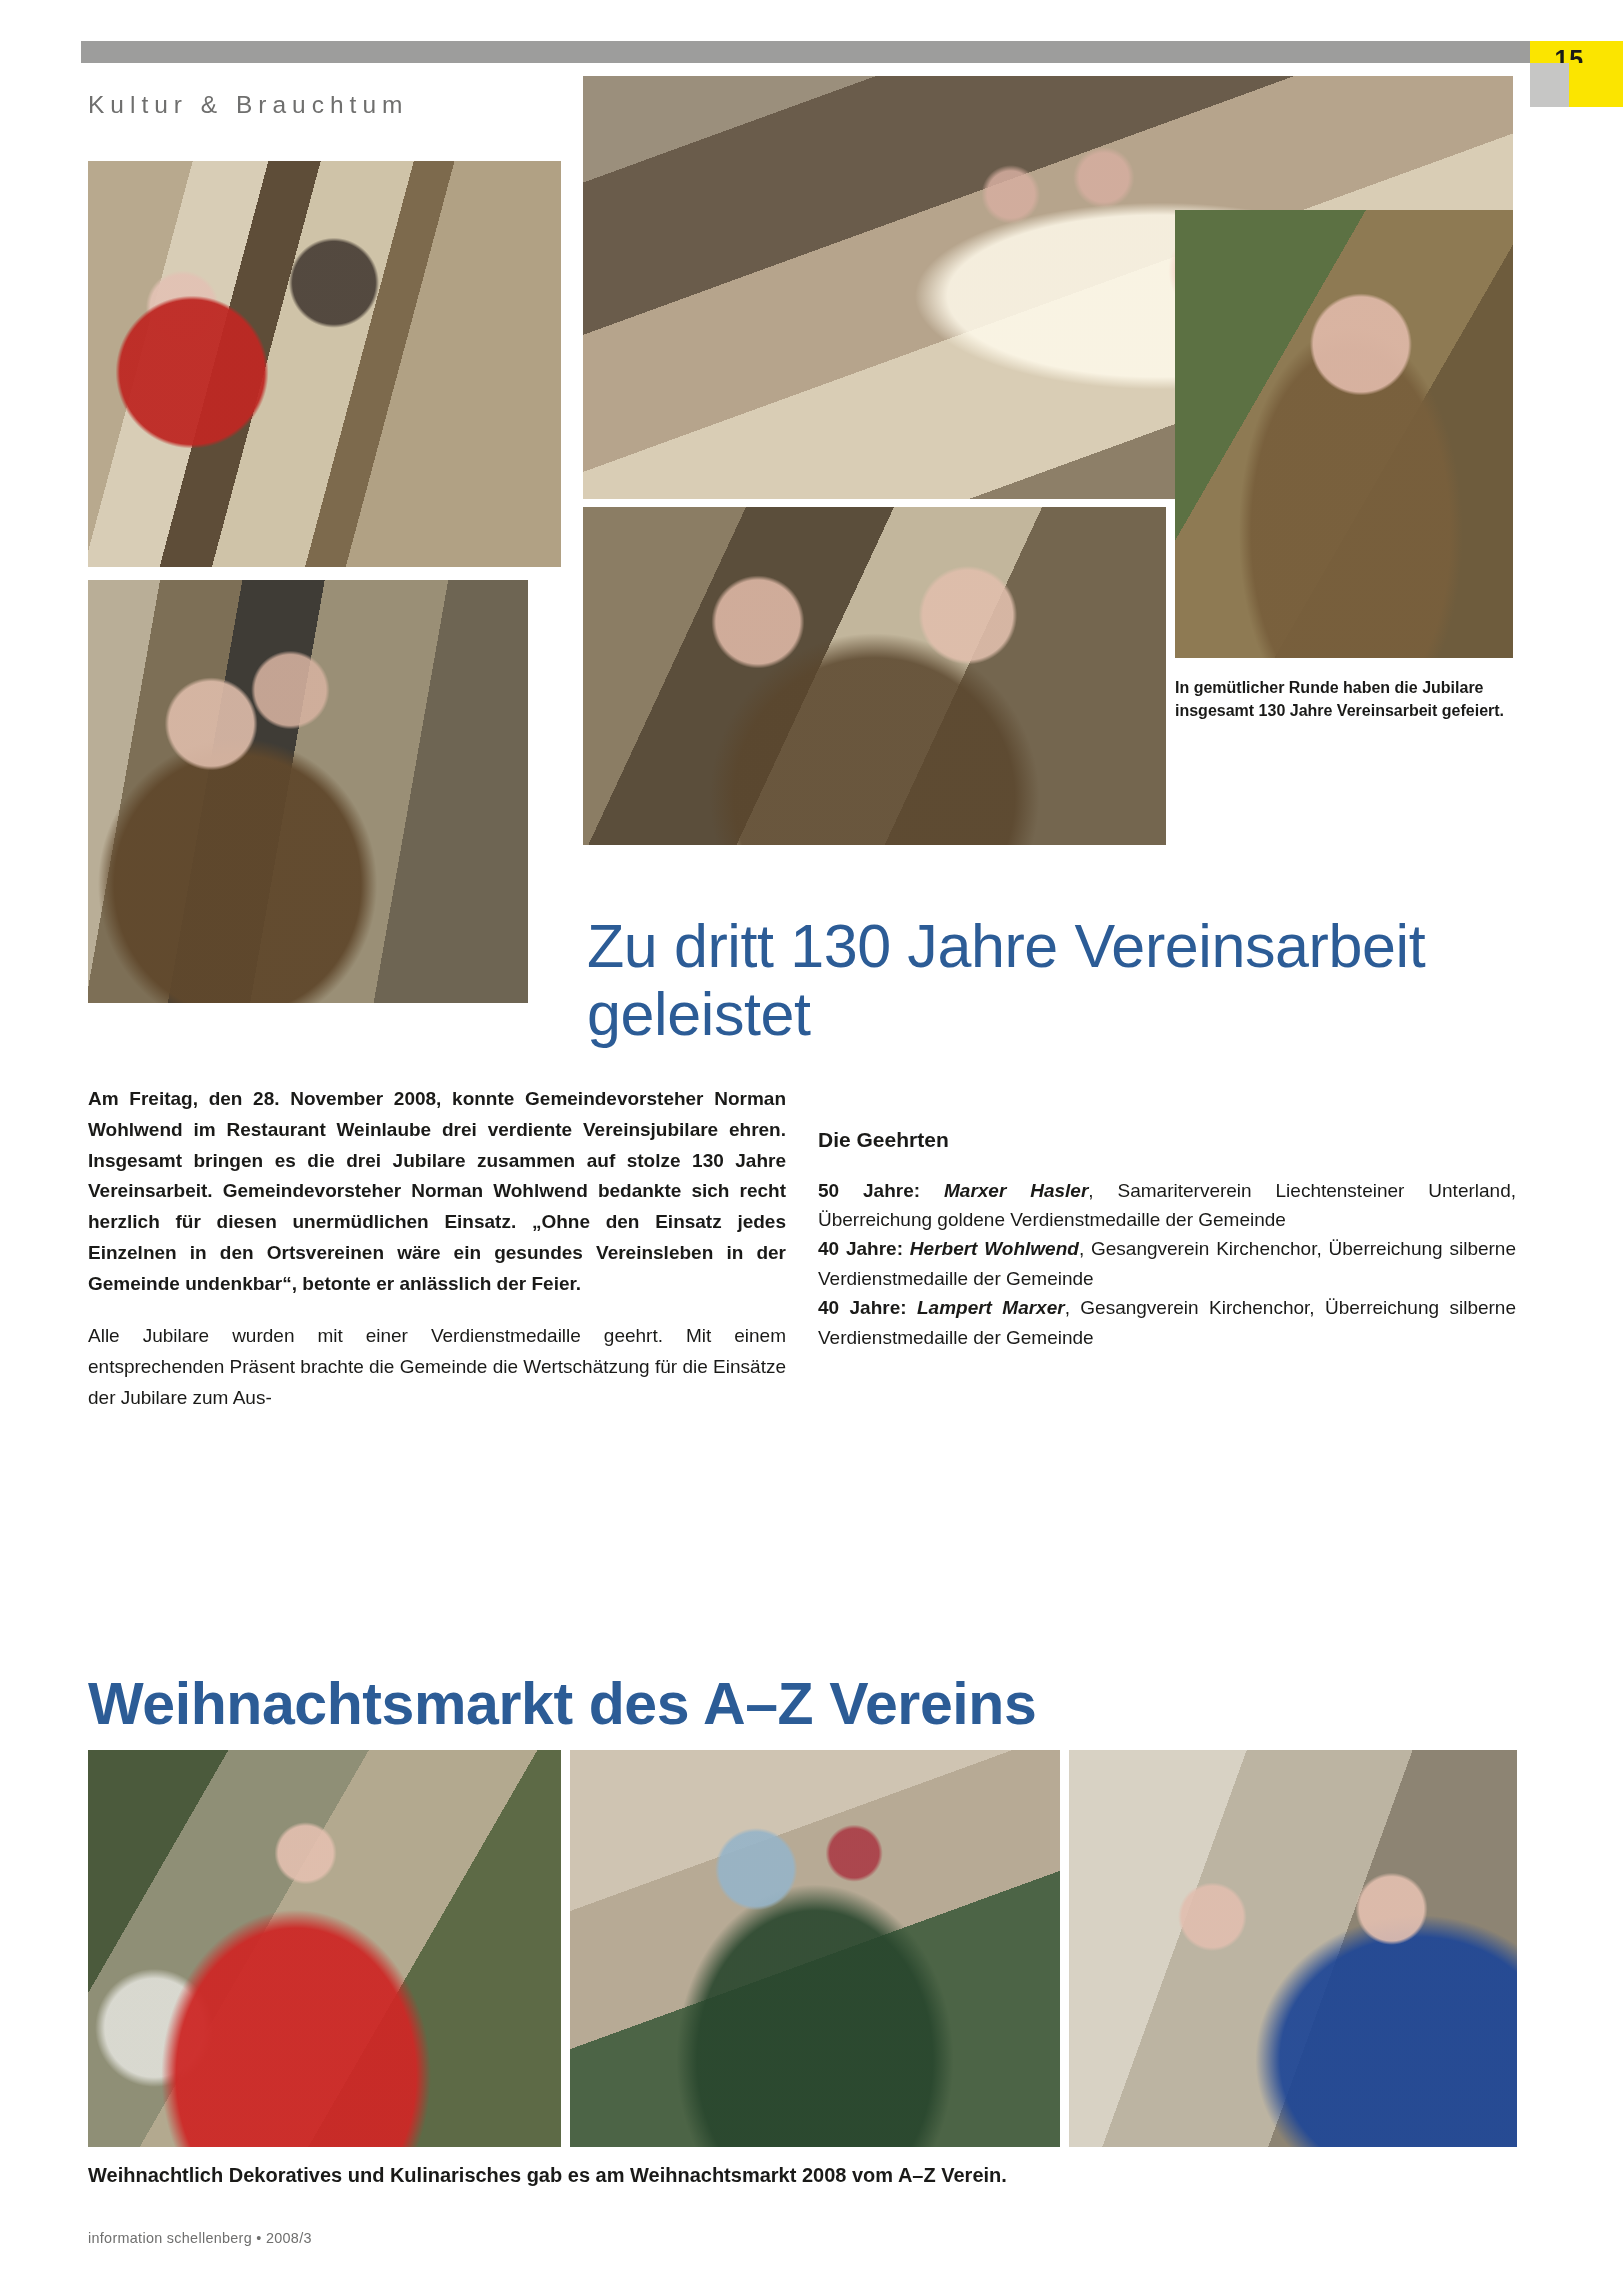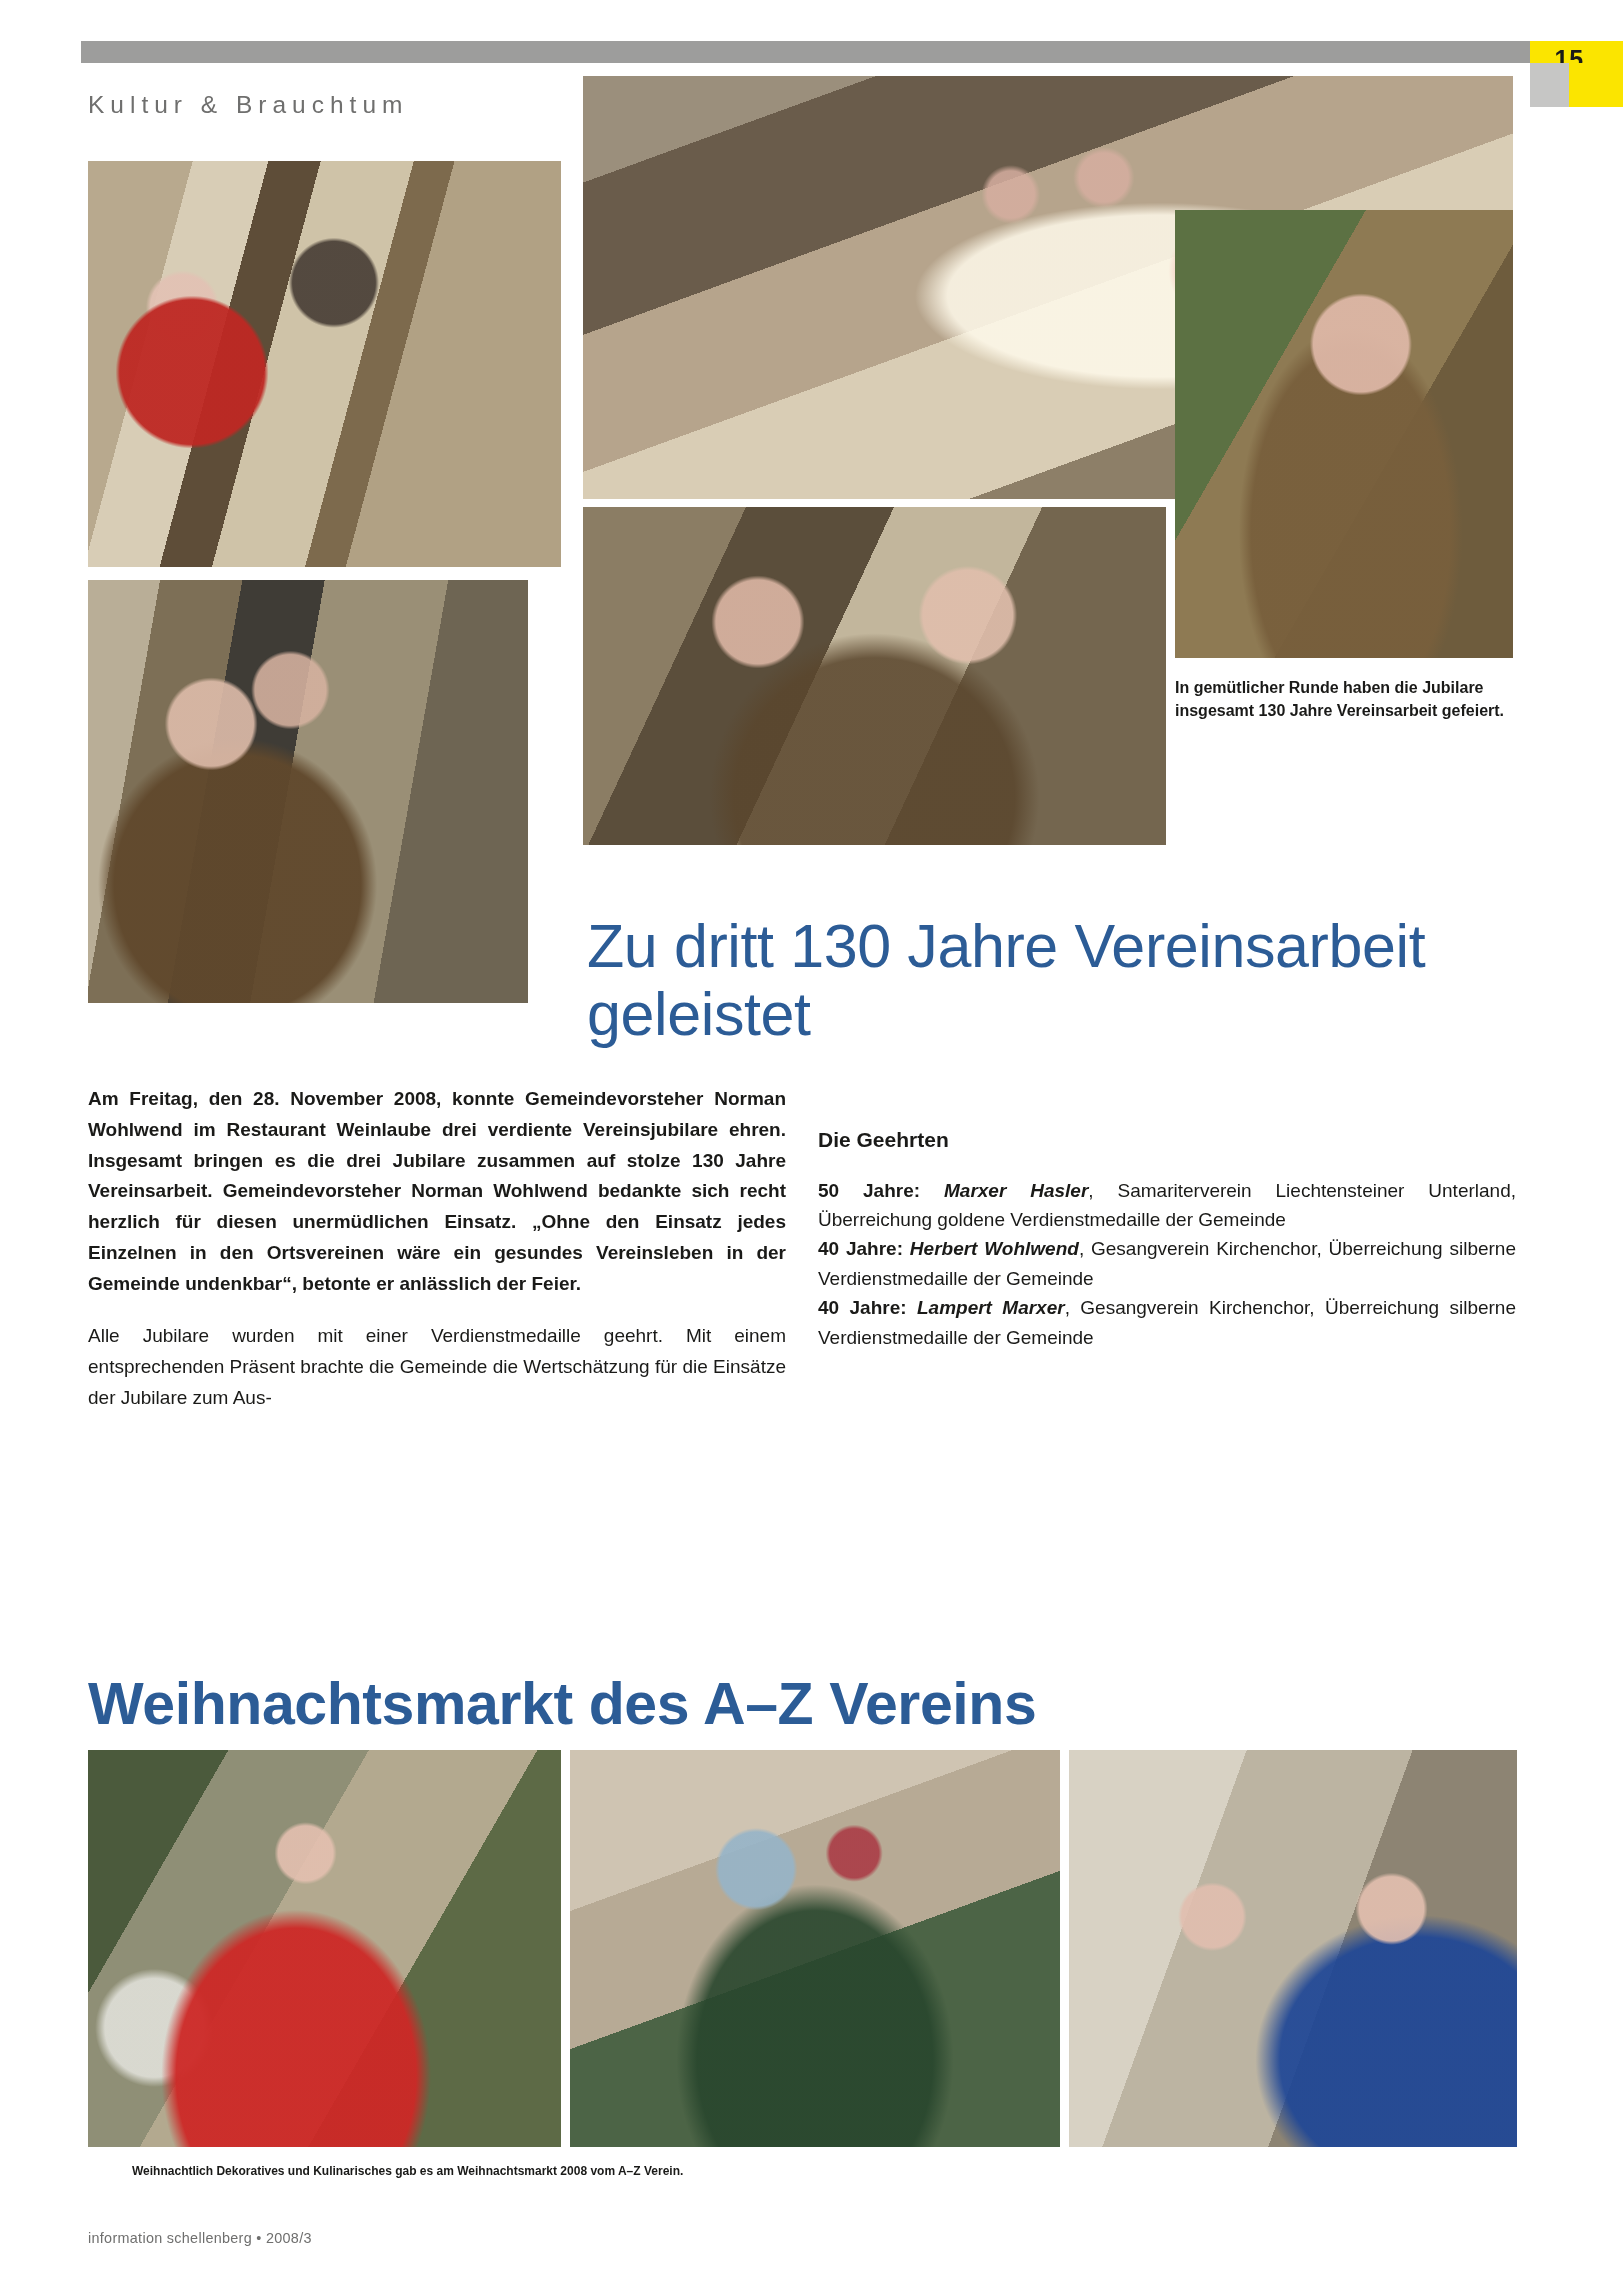--- a/index.html
+++ b/index.html
@@ -208,24 +208,23 @@
     background:
       radial-gradient(circle at 32% 42%, rgba(225,190,175,0.9) 0 8%, rgba(0,0,0,0) 9%),
       radial-gradient(circle at 72% 40%, rgba(228,192,176,0.9) 0 8%, rgba(0,0,0,0) 9%),
       radial-gradient(ellipse at 78% 78%, rgba(30,70,150,0.92) 0 28%, rgba(0,0,0,0) 33%),
       linear-gradient(110deg, #d8d2c4 0 30%, #bcb4a2 30% 58%, #8d8473 58% 100%);
   }
   .caption-bottom {
     position: absolute;
     left: 88px; top: 2164px;
     width: 1437px;
-    font-size: 12px;
+    font-size: 20px;
     font-weight: bold;
     color: #1a1a18;
-    margin-left: 44px;
   }
 
   
   .footer {
     position: absolute;
     left: 88px; top: 2230px;
     font-size: 14.4px;
     color: #6f6f6e;
     letter-spacing: 0.3px;
   }

